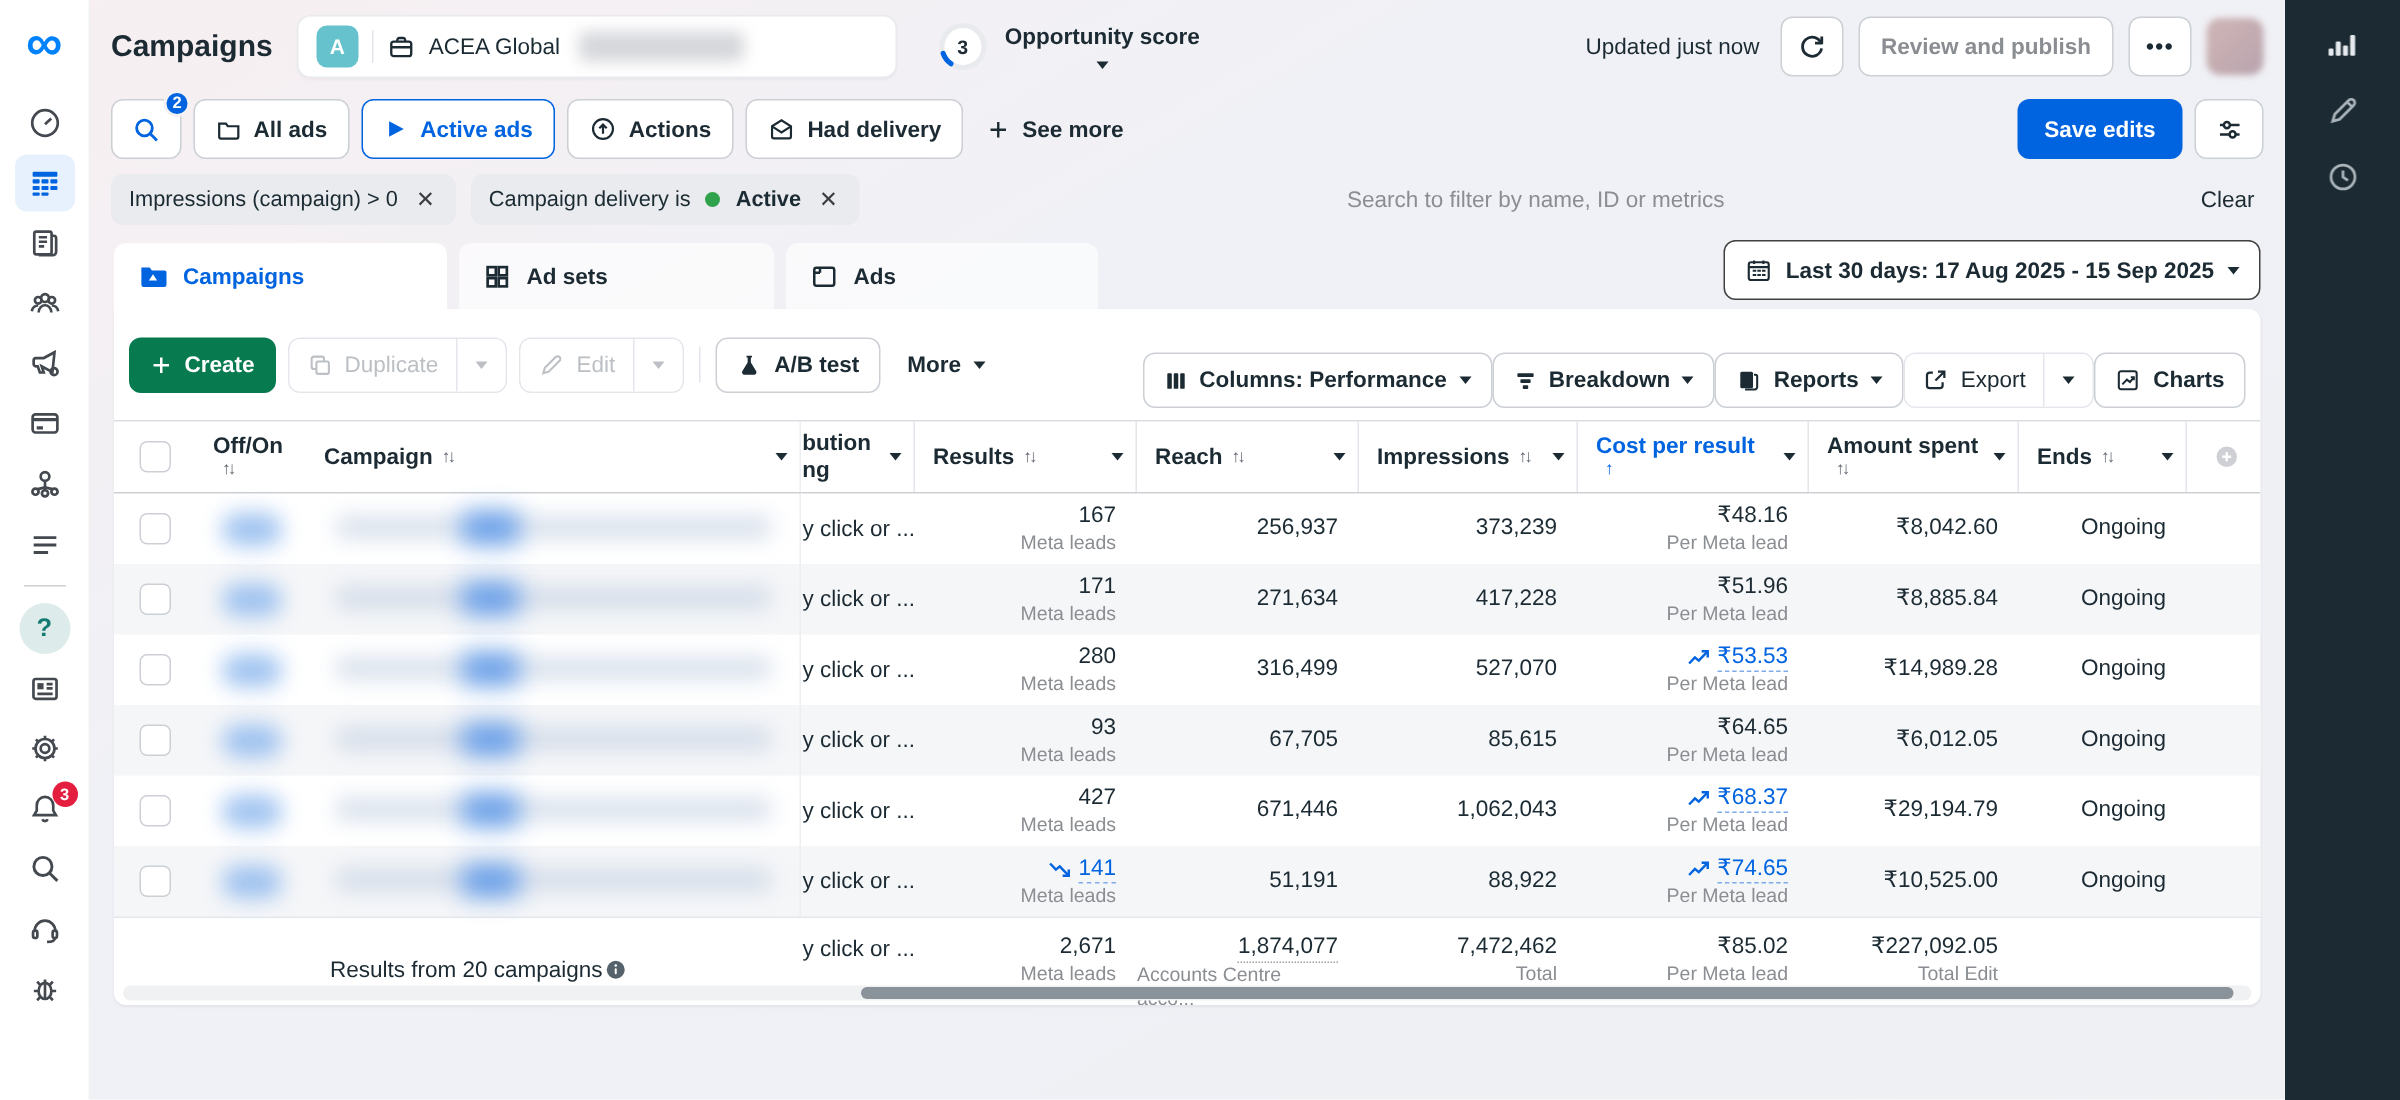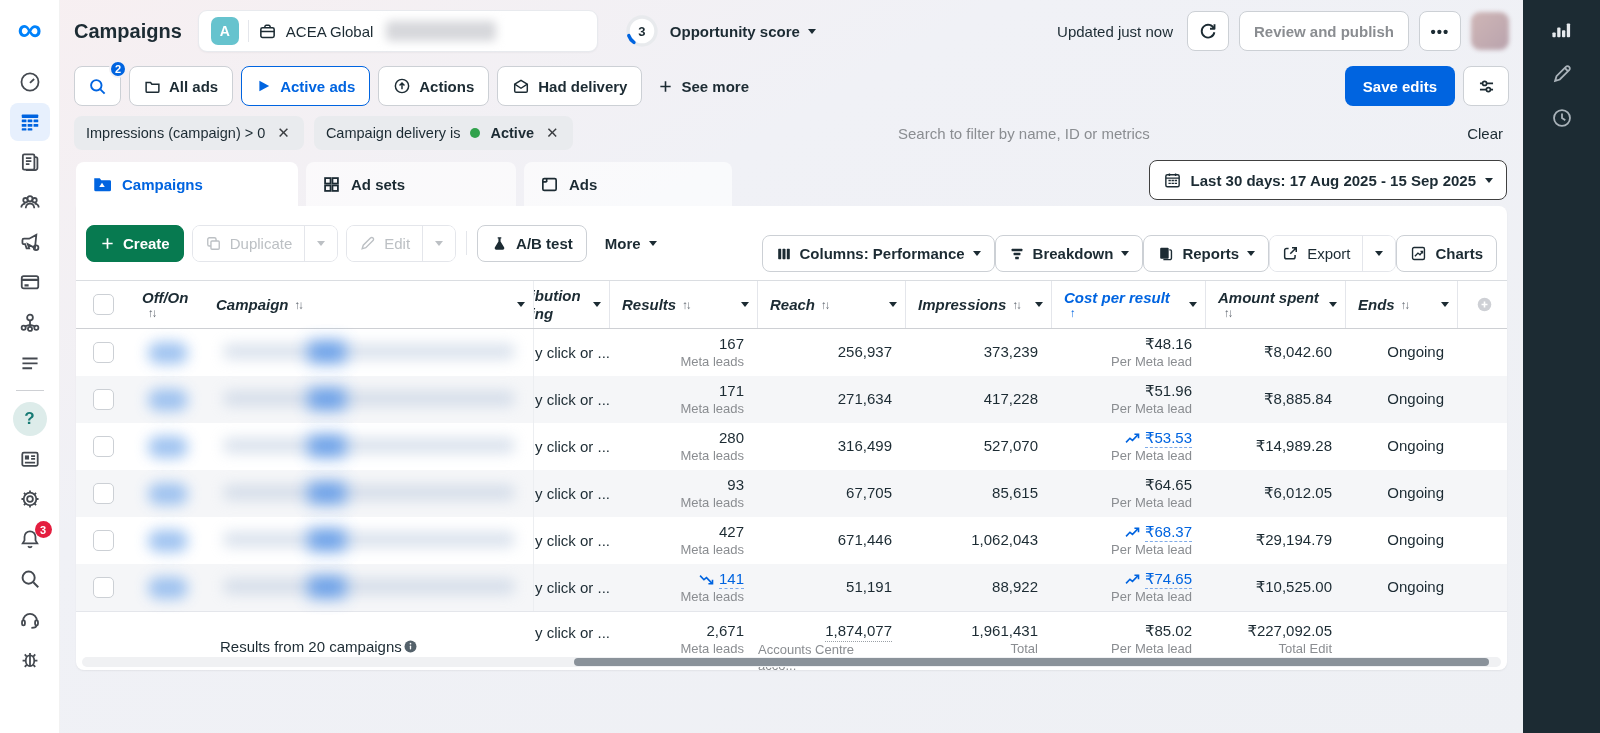--- a/index.html
+++ b/index.html
@@ -31,21 +31,21 @@
   .main { position:absolute; left:60px; right:77px; top:0; height:733px; }
 
   .topbar { height:62px; display:flex; align-items:center; padding:0 14px; gap:10px; }
   .tb-title { font-size:20px; font-weight:bold; margin-right:6px; }
   .acct-pill { height:42px; background:#fff; border:1px solid #e8eaee; border-radius:9px; display:flex; align-items:center; padding:0 12px; gap:9px; box-shadow:0 1px 2px rgba(0,0,0,.04); width:400px; }
   .acct-avatar { width:28px; height:28px; border-radius:7px; background:#66c3ce; color:#fff; font-weight:bold; font-size:14px; display:flex; align-items:center; justify-content:center; }
   .acct-sep { width:1px; height:22px; background:#e4e6eb; }
   .acct-blur { width:110px; height:20px; background:#d6d7db; border-radius:4px; filter:blur(5px); margin-left:4px; }
   .opp-gauge { position:relative; width:36px; height:36px; margin-left:16px; }
   .opp-gauge span { position:absolute; inset:0; display:flex; align-items:center; justify-content:center; font-size:13px; font-weight:bold; }
-  .opp-label { font-weight:600; display:flex; align-items:center; gap:8px; }
+  .opp-label { font-weight:600; display:flex; align-items:center; gap:8px;flex-direction:column; }
   .tb-spacer { flex:1; }
   .tb-updated { color:#1c2b33; margin-right:4px; }
   .tb-btn { height:40px; background:#fff; border:1px solid #ccd0d5; border-radius:8px; display:flex; align-items:center; justify-content:center; padding:0 14px; font-size:15px; font-weight:600; cursor:pointer; }
   .tb-btn.disabled { color:#8a8d91; }
   .tb-icon-btn { width:42px; padding:0; color:#1c2b33; }
   .tb-avatar { width:38px; height:38px; border-radius:9px; background:linear-gradient(135deg,#cfb6b6,#b9a3ad); filter:blur(2px); }
 
   
   .filterbar { display:flex; align-items:center; gap:8px; padding:4px 14px 0; }
   .pill { height:40px; background:#fff; border:1px solid #ccd0d5; border-radius:8px; display:flex; align-items:center; gap:8px; padding:0 14px; font-weight:600; cursor:pointer; }
@@ -82,21 +82,21 @@
   .split .seg { display:flex; align-items:center; gap:8px; padding:0 12px; background:#fff; cursor:pointer; }
   .split .seg + .seg { border-left:1px solid #e4e6eb; }
   .split.disabled { color:#bcc0c4; }
   .more-btn { display:flex; align-items:center; gap:8px; font-weight:600; padding:0 10px; cursor:pointer; }
   .tb-right { margin-left:auto; display:flex; gap:0; align-items:center;margin-top:21px; }
   .vline { width:1px; height:24px; background:#e4e6eb; margin:0 2px; }
 
   
   .tablewrap { border-top:1px solid #dadde1; flex:1; display:flex; flex-direction:column; }
   .thead { display:flex; border-bottom:1px solid #ced0d4; height:48px; font-weight:600; }
-  .th { display:flex; align-items:center; padding:0 8px 0 12px; border-right:1px solid #e4e6eb; position:relative;font-style:italic; }
+  .th { display:flex; align-items:center; padding:0 8px 0 12px; border-right:1px solid #e4e6eb; position:relative; }
   .th:last-child { border-right:none; }
   .trow { display:flex; height:47px; }
   .trow.alt { background:#f5f6f8; }
   .tfootrow { display:flex; border-top:1px solid #e4e6eb; min-height:56px; padding-top:6px; }
   .c-check { width:54px; display:flex; align-items:center; justify-content:center; }
   .c-onoff { width:74px; display:flex; align-items:center; }
   .c-camp  { width:330px; position:relative; display:flex; align-items:center; border-right:1px solid #eceef1; }
   .c-attr  { width:76px; display:flex; align-items:center; overflow:hidden; color:#1c2b33; }
   .c-res   { width:148px; } .c-reach { width:148px; } .c-impr { width:146px; }
   .c-cost  { width:154px; } .c-spent { width:140px; } .c-ends { width:112px; }
@@ -824,21 +824,21 @@
           </div>
         <div class="c-res numcell" style="justify-content:flex-start;padding-top:4px;">
             <span>2,671</span>
             <span class="sub">Meta leads</span>
           </div>
         <div class="c-reach numcell" style="justify-content:flex-start;padding-top:4px;">
             <span class="dotted-u">1,874,077</span>
             <span class="sub">Accounts Centre acco...</span>
           </div>
         <div class="c-impr numcell" style="justify-content:flex-start;padding-top:4px;">
-            <span>1,961,431</span>
+            <span>7,472,462</span>
             <span class="sub">Total</span>
           </div>
         <div class="c-cost numcell" style="justify-content:flex-start;padding-top:4px;">
             <span>₹85.02</span>
             <span class="sub">Per Meta lead</span>
           </div>
         <div class="c-spent numcell" style="justify-content:flex-start;padding-top:4px;">
             <span>₹227,092.05</span>
             <span class="sub">Total Edit</span>
           </div>

